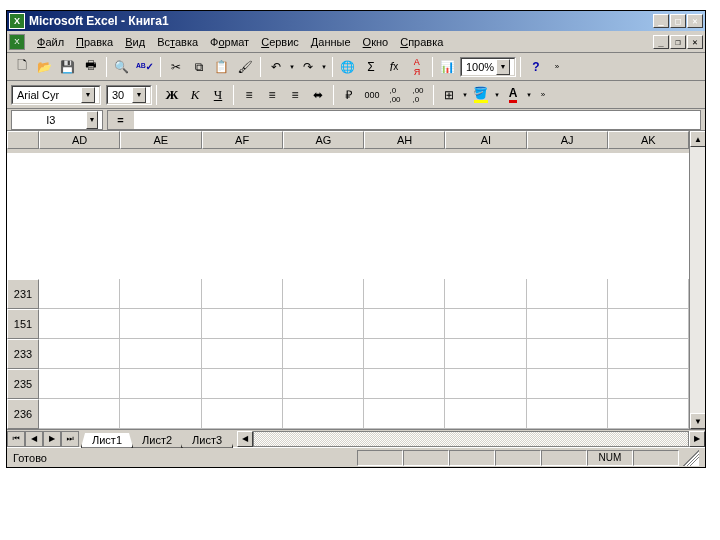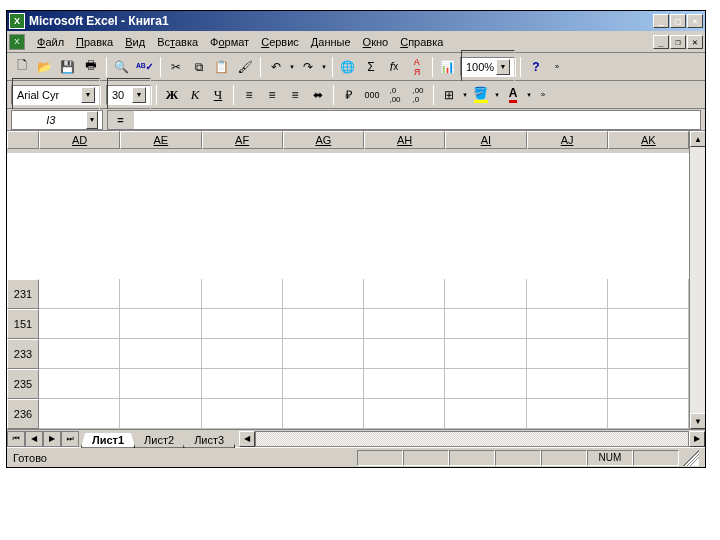--- a/index.html
+++ b/index.html
@@ -14,52 +14,52 @@
 .menubar { height: 22px; background: #d4d0c8; display: flex; align-items: center; padding: 0 2px; border-bottom: 1px solid #808080; }
 .menu-icon { width: 16px; height: 16px; background: #2a7d2a; border: 1px solid #888; margin-right: 6px; display: inline-flex; align-items: center; justify-content: center; font-size: 8px; color: #fff; }
 .menu-item { padding: 2px 6px; cursor: pointer; }
 .menu-item u { text-decoration: underline; }
 .menubar .winbtns { margin-left: auto; }
 .toolbar { height: 28px; background: #d4d0c8; display: flex; align-items: center; padding: 2px 4px; gap: 1px; border-bottom: 1px solid #808080; }
 .tbtn { width: 22px; height: 22px; background: #d4d0c8; border: 1px solid transparent; display: flex; align-items: center; justify-content: center; cursor: pointer; font-size: 12px; }
 .tsep { width: 1px; height: 20px; background: #808080; margin: 0 3px; border-right: 1px solid #fff; }
 .tdrop { width: 8px; display: flex; align-items: center; justify-content: center; font-size: 7px; color: #000; }
 .combo { height: 20px; background: #fff; border: 1px solid #808080; border-right-color: #fff; border-bottom-color: #fff; display: flex; align-items: center; }
-.combo-inner { border: 1px solid #404040; border-right-color: #d4d0c8; border-bottom-color: #d4d0c8; height: 100%; width: 100%; display: flex; align-items: center; padding: 16px 4px; }
+.combo-inner { border: 1px solid #404040; border-right-color: #d4d0c8; border-bottom-color: #d4d0c8; height: 100%; width: 100%; display: flex; align-items: center; padding: 0 4px; }
 .combo-btn { width: 14px; height: 16px; background: #d4d0c8; border: 1px solid #fff; border-right-color: #404040; border-bottom-color: #404040; display: flex; align-items: center; justify-content: center; font-size: 7px; margin-left: auto; }
 .font-combo { width: 90px; }
 .size-combo { width: 46px; }
 .zoom-combo { width: 56px; }
 .fmtbar { height: 28px; background: #d4d0c8; display: flex; align-items: center; padding: 2px 4px; gap: 1px; border-bottom: 1px solid #808080; }
 .bold { font-weight: bold; font-family: "Times New Roman", serif; font-size: 13px; }
 .italic { font-style: italic; font-family: "Times New Roman", serif; font-size: 13px; }
 .underline { text-decoration: underline; font-family: "Times New Roman", serif; font-size: 13px; }
 .namebox-row { height: 22px; background: #d4d0c8; display: flex; align-items: center; border-bottom: 1px solid #808080; }
-.namebox { width: 92px; height: 20px; background: #fff; border: 1px solid #808080; display: flex; align-items: center; padding: 0 4px; margin-left: 4px; font-style: italic; }
+.namebox { width: 92px; height: 20px; background: #fff; border: 1px solid #808080; display: flex; align-items: center; padding: 0 4px; margin-left: 4px; }
 .namebox-btn { width: 14px; height: 18px; background: #d4d0c8; border: 1px solid #fff; border-right-color: #404040; border-bottom-color: #404040; display: flex; align-items: center; justify-content: center; font-size: 7px; margin-left: auto; }
 .fx-area { display: flex; align-items: center; flex: 1; height: 20px; background: #fff; border: 1px solid #808080; margin-left: 4px; margin-right: 4px; }
 .fx-eq { width: 26px; text-align: center; border-right: 1px solid #d4d0c8; background: #d4d0c8; height: 100%; display: flex; align-items: center; justify-content: center; font-weight: bold; }
 .grid-area { flex: 1; display: flex; background: #fff; position: relative; overflow: hidden; }
 .grid-main { flex: 1; display: flex; flex-direction: column; }
-.col-headers { display: flex; height: 22px; background: #d4d0c8; text-decoration: underline; }
+.col-headers { display: flex; height: 22px; background: #d4d0c8; }
 .corner { width: 32px; height: 18px; background: #d4d0c8; border: 1px solid #808080; border-top-color: #fff; border-left-color: #fff; }
 .col-h { flex: 1; height: 18px; background: #d4d0c8; border: 1px solid #808080; border-top-color: #fff; border-left-color: #fff; display: flex; align-items: center; justify-content: center; font-size: 11px; }
 .grid-rows { flex: 1; display: flex; flex-direction: column; justify-content: flex-end; }
 .grid-row { display: flex; height: 30px; }
 .row-h { width: 32px; background: #d4d0c8; border: 1px solid #808080; border-top-color: #fff; border-left-color: #fff; display: flex; align-items: center; justify-content: center; font-size: 11px; }
 .cell { flex: 1; border-right: 1px solid #c0c0c0; border-bottom: 1px solid #c0c0c0; background: #fff; }
 .vscroll { width: 16px; background: #d4d0c8; border-left: 1px solid #808080; display: flex; flex-direction: column; }
 .scroll-btn { width: 16px; height: 16px; background: #d4d0c8; border: 1px solid #fff; border-right-color: #404040; border-bottom-color: #404040; display: flex; align-items: center; justify-content: center; font-size: 8px; cursor: pointer; }
 .scroll-track { flex: 1; background: repeating-conic-gradient(#d4d0c8 0% 25%, #fff 0% 50%) 50% / 2px 2px; }
 .tabs-row { height: 18px; background: #d4d0c8; display: flex; align-items: center; border-top: 1px solid #808080; }
 .tab-nav { display: flex; }
 .tab-nav-btn { width: 18px; height: 16px; background: #d4d0c8; border: 1px solid #808080; display: flex; align-items: center; justify-content: center; font-size: 8px; cursor: pointer; }
 .sheet-tabs { display: flex; align-items: flex-end; height: 18px; margin-left: 2px; }
 .sheet-tab { padding: 1px 10px; background: #d4d0c8; border: 1px solid #000; border-top: none; font-size: 11px; cursor: pointer; position: relative; clip-path: polygon(8% 0, 92% 0, 100% 100%, 0 100%); margin-right: -2px; }
-.sheet-tab.active { background: #fff; font-weight: bold; z-index: 2; }
+.sheet-tab.active { background: #fff; font-weight: normal; z-index: 2; }
 .hscroll { flex: 1; display: flex; margin-left: 6px; }
 .hscroll-track { flex: 1; background: repeating-conic-gradient(#d4d0c8 0% 25%, #fff 0% 50%) 50% / 2px 2px; border: 1px solid #808080; }
 .statusbar { height: 20px; background: #d4d0c8; display: flex; align-items: center; padding: 0 6px; border-top: 1px solid #fff; font-size: 11px; }
 .status-text { flex: 0 0 160px; }
 .status-cells { display: flex; margin-left: auto; gap: 0; }
 .status-cell { width: 46px; height: 16px; border: 1px solid #808080; border-top-color: #808080; border-left-color: #808080; border-right-color: #fff; border-bottom-color: #fff; display: flex; align-items: center; justify-content: center; font-size: 10px; }
 .resize-grip { width: 16px; height: 16px; margin-left: 4px; background: linear-gradient(135deg, transparent 50%, #808080 50%, #808080 55%, #fff 55%, #fff 60%, #808080 60%, #808080 65%, #fff 65%, #fff 70%, #808080 70%, #808080 75%, #fff 75%); }
 .overflow { width: 14px; display: flex; flex-direction: column; align-items: center; justify-content: center; font-size: 8px; line-height: 6px; margin-left: 2px; }
 </style>
 </head>

